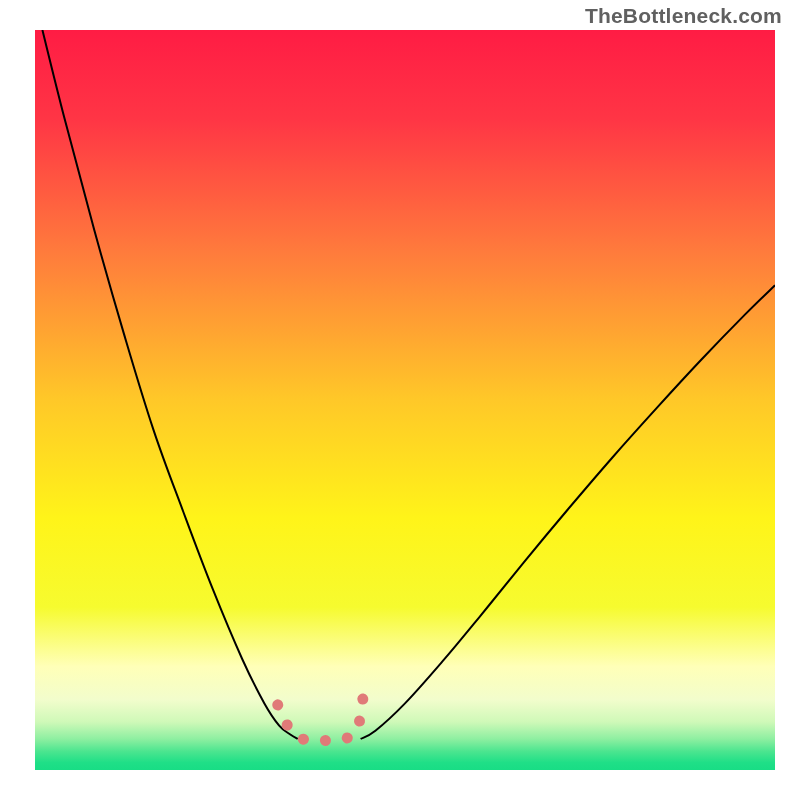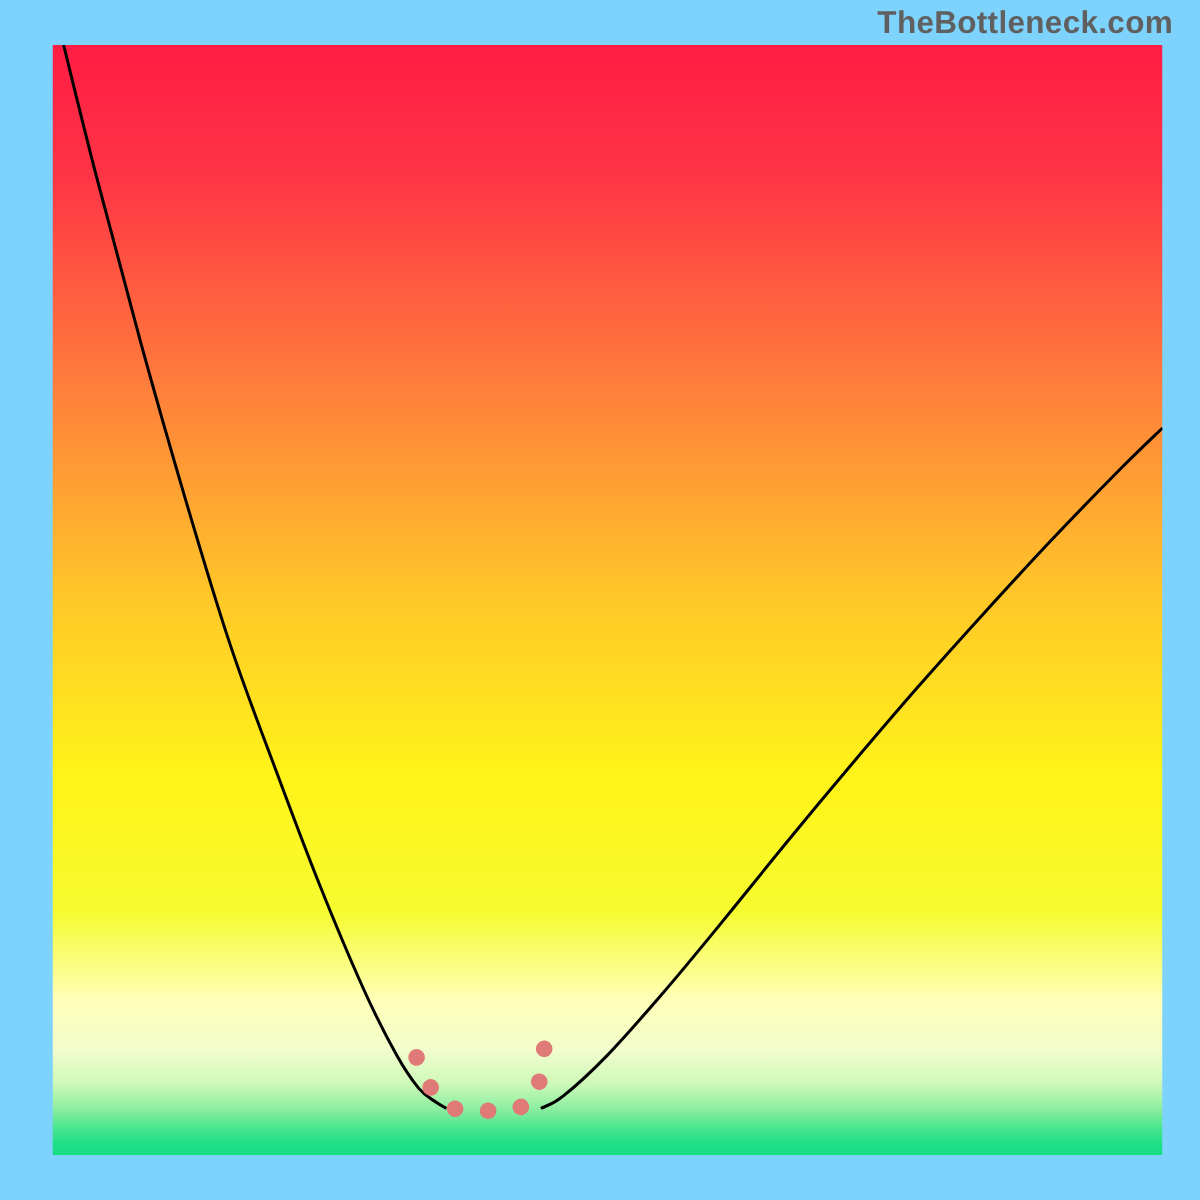--- a/index.html
+++ b/index.html
@@ -8,21 +8,21 @@
     width: 800px;
     height: 800px;
     background: #000;
     overflow: hidden;
     font-family: Arial, Helvetica, sans-serif;
   }
   .frame {
     position: relative;
     width: 800px;
     height: 800px;
-    background: #7dd3fc;
+    background: #ffffff;
   }
   .watermark {
     position: absolute;
     top: 4px;
     right: 18px;
     color: #606060;
     font-size: 21px;
     font-weight: 600;
     letter-spacing: 0.2px;
     z-index: 10;

